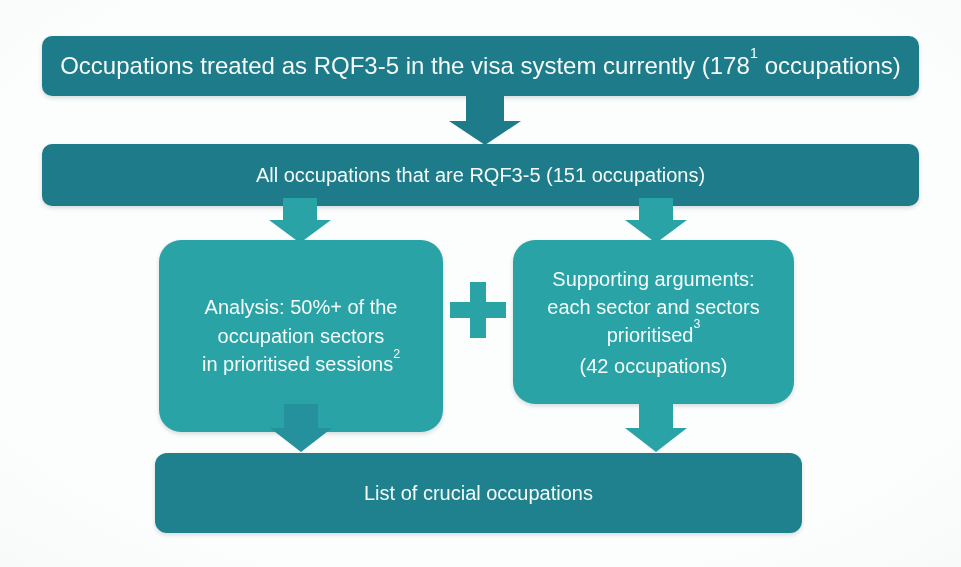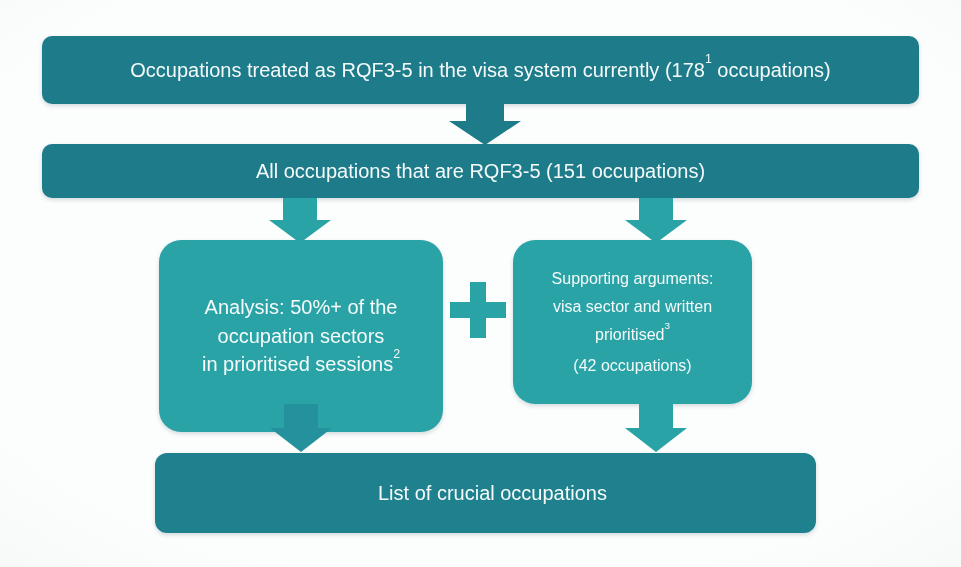--- a/index.html
+++ b/index.html
@@ -9,25 +9,25 @@
     background:radial-gradient(ellipse 115% 115% at 50% 46%, #fcfdfd 50%, #f3f5f5 78%, #e7eaea 100%);
   }
   .box{
     position:absolute;color:#f5fafa;display:flex;flex-direction:column;
     align-items:center;justify-content:center;text-align:center;
     box-shadow:0 2px 4px rgba(20,60,66,0.18);
   }
   .box.dark{background:#1e7b89;border-radius:10px;}
   .box.result{background:#20818e;border-radius:12px;}
   .box.light{background:#2aa3a7;border-radius:22px;}
-  .box1{left:42px;top:36px;width:877px;height:68px;font-size:20px;}
-  .box2{left:42px;top:144px;width:877px;height:54px;font-size:20px;}
+  .box1{left:42px;top:36px;width:877px;height:60px;font-size:24px;}
+  .box2{left:42px;top:144px;width:877px;height:62px;font-size:20px;}
   .boxA{left:159px;top:240px;width:284px;height:192px;font-size:20px;line-height:28.5px;}
-  .boxS{left:513px;top:240px;width:239px;height:164px;font-size:16px;line-height:28px;}
-  .boxR{left:155px;top:453px;width:647px;height:80px;font-size:20px;line-height:30px;padding-left:14px;}
+  .boxS{left:513px;top:240px;width:281px;height:164px;font-size:20px;line-height:28px;}
+  .boxR{left:155px;top:453px;width:647px;height:80px;font-size:20px;line-height:30px;}
   .count-line{margin-top:3px;}
   sup{font-size:62%;position:relative;top:-0.45em;line-height:0;}
   .arrow{position:absolute;display:flex;flex-direction:column;align-items:center;}
   .arrow .stem{background:currentColor;}
   .arrow .head{width:0;height:0;border-style:solid;border-color:transparent;border-bottom:none;border-top-color:currentColor;}
   .arrow.dark{color:#1e7b89;}
   .arrow.light{color:#2aa3a7;}
   .arrow.mid{color:#24919d;}
   .arrow1{left:449px;top:96px;}
   .arrow1 .stem{width:38px;height:25px;}
@@ -81,21 +81,21 @@
     </div>
   </div>
 
   <div class="plus" aria-hidden="true">
     <div class="ph"></div>
     <div class="pv"></div>
   </div>
 
   <div class="box light boxS">
     <div>Supporting arguments:</div>
-    <div>visa sector and written</div>
+    <div>each sector and sectors</div>
     <div>
       <span>prioritised</span><sup>3</sup>
     </div>
     <div class="count-line">(42 occupations)</div>
   </div>
 
   <div class="arrow mid arrowL3">
     <div class="stem"></div>
     <div class="head"></div>
   </div>

